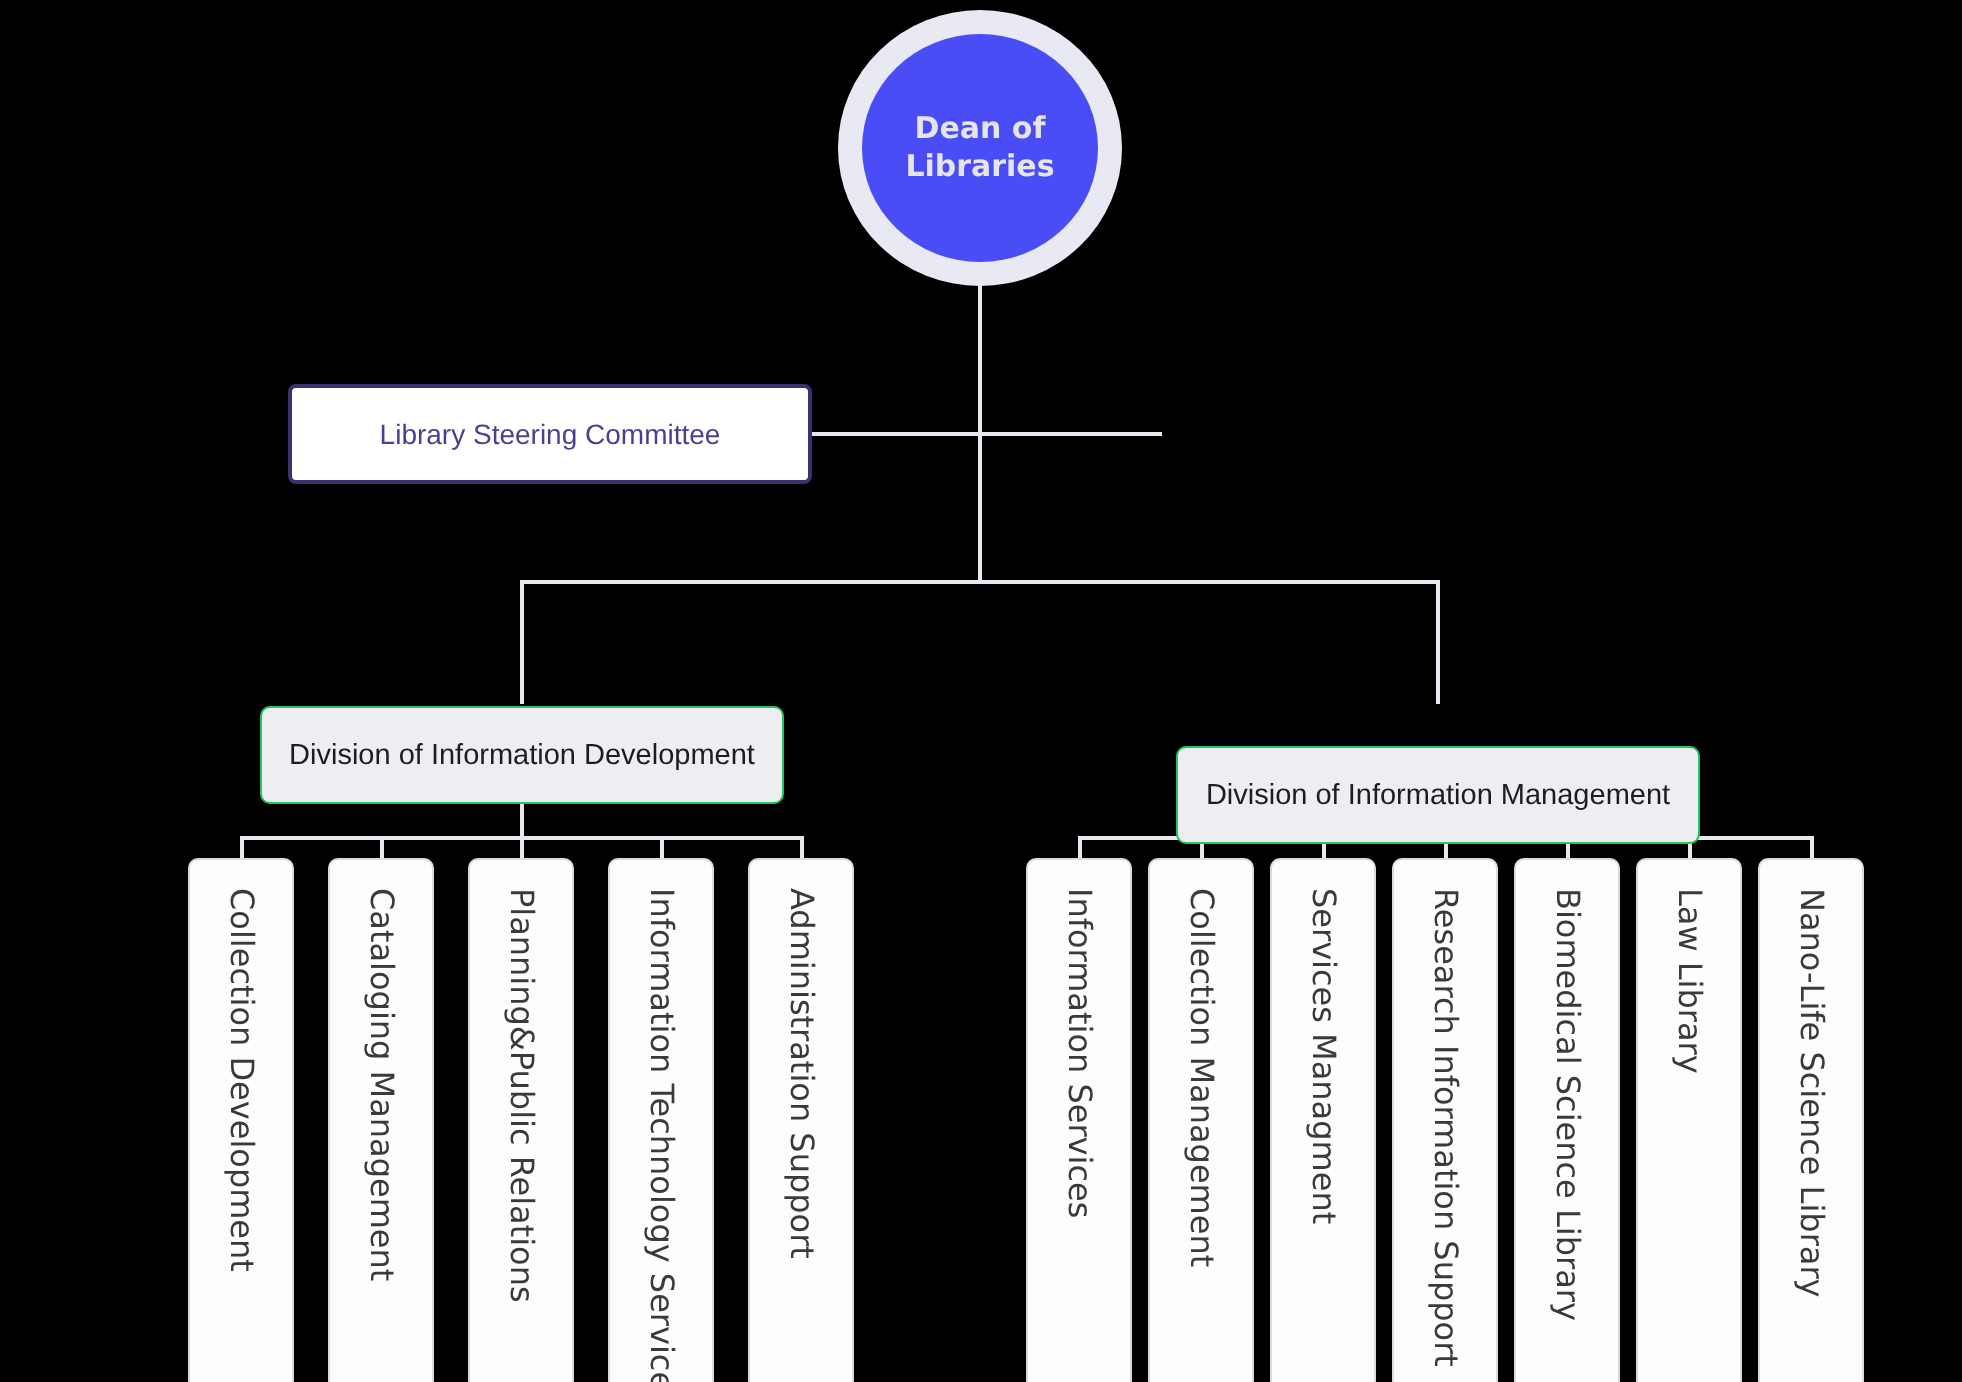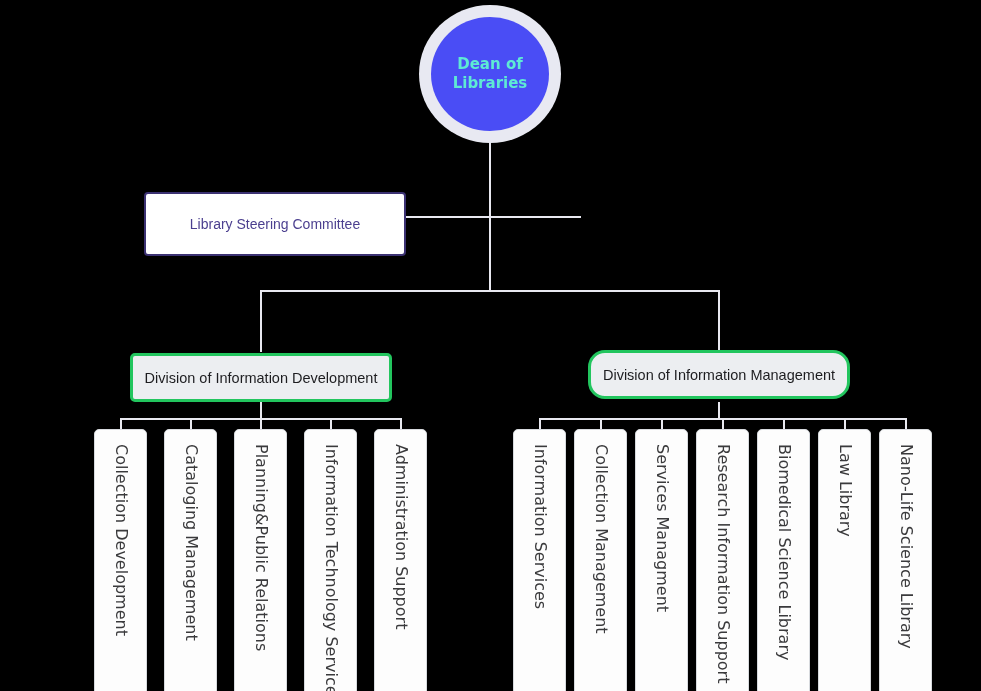--- a/index.html
+++ b/index.html
@@ -41,21 +41,21 @@
     width: 118px;
     height: 114px;
     border-radius: 50%;
     background: #4a4df5;
     display: flex;
     align-items: center;
     justify-content: center;
     text-align: center;
   }
   .root-label {
-    color: #5eead4;
+    color: #e5e5e5;
     font-size: 15px;
     font-weight: bold;
     line-height: 1.25;
     white-space: pre-line;
   }
 
   
   .committee-box {
     position: absolute;
     box-sizing: border-box;
@@ -73,21 +73,21 @@
     line-height: 1.35;
     white-space: pre-line;
     font-family: "Liberation Sans", sans-serif;
   }
 
   
   .division-box {
     position: absolute;
     box-sizing: border-box;
     background: #eceef1;
-    border: 3px solid #22c55e;
+    border: 1px solid #22c55e;
     border-radius: 5px;
     display: flex;
     align-items: center;
     justify-content: center;
     text-align: center;
   }
   .division-label {
     color: #1d1d20;
     font-size: 14.5px;
     font-family: "Liberation Sans", sans-serif;
@@ -147,30 +147,30 @@
   <div class="line line-v" style="left:844px; top:418px; height:12px;"></div>
   <div class="line line-v" style="left:905px; top:418px; height:12px;"></div>
 
   <div class="root-node">
     <div class="root-inner">
       <span class="root-label">Dean of
 Libraries</span>
     </div>
   </div>
 
-  <div class="committee-box" style="left:144px; top:192px; width:262px; height:64px;">
+  <div class="committee-box" style="left:144px; top:192px; width:262px; height:50px;">
     <span class="committee-label">Library Steering Committee</span>
   </div>
 
 
   <div class="division-box" style="left:130px; top:353px; width:262px; height:49px;">
     <span class="division-label">Division of Information Development</span>
   </div>
 
-  <div class="division-box" style="left:588px; top:350px; width:262px; height:49px;border-radius:17px;">
+  <div class="division-box" style="left:588px; top:373px; width:262px; height:49px;">
     <span class="division-label">Division of Information Management</span>
   </div>
 
   <div class="leaf-box" style="left:94px; top:429px; width:53px; height:275px;">
     <span class="leaf-label">Collection Development</span>
   </div>
   <div class="leaf-box" style="left:164px; top:429px; width:53px; height:275px;">
     <span class="leaf-label">Cataloging Management</span>
   </div>
   <div class="leaf-box" style="left:234px; top:429px; width:53px; height:275px;">

